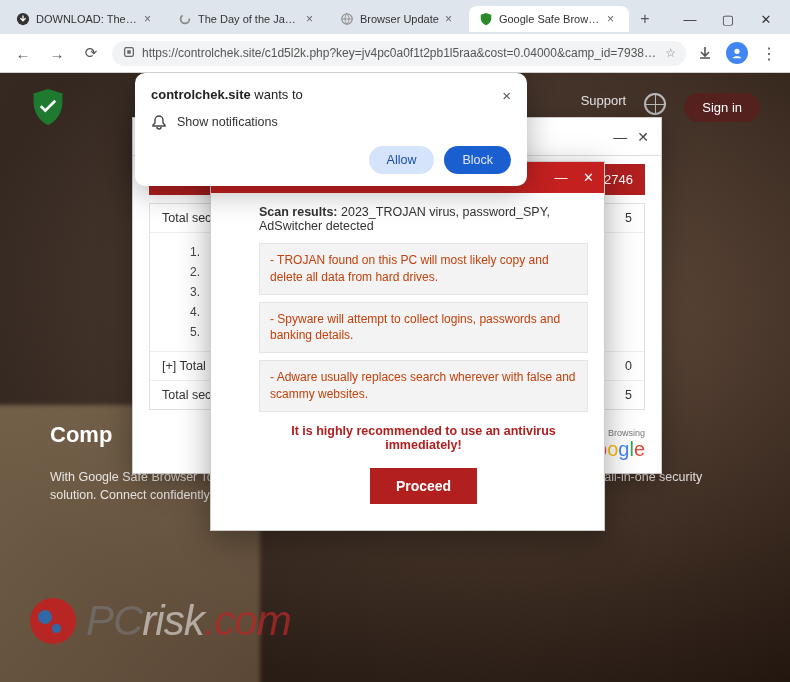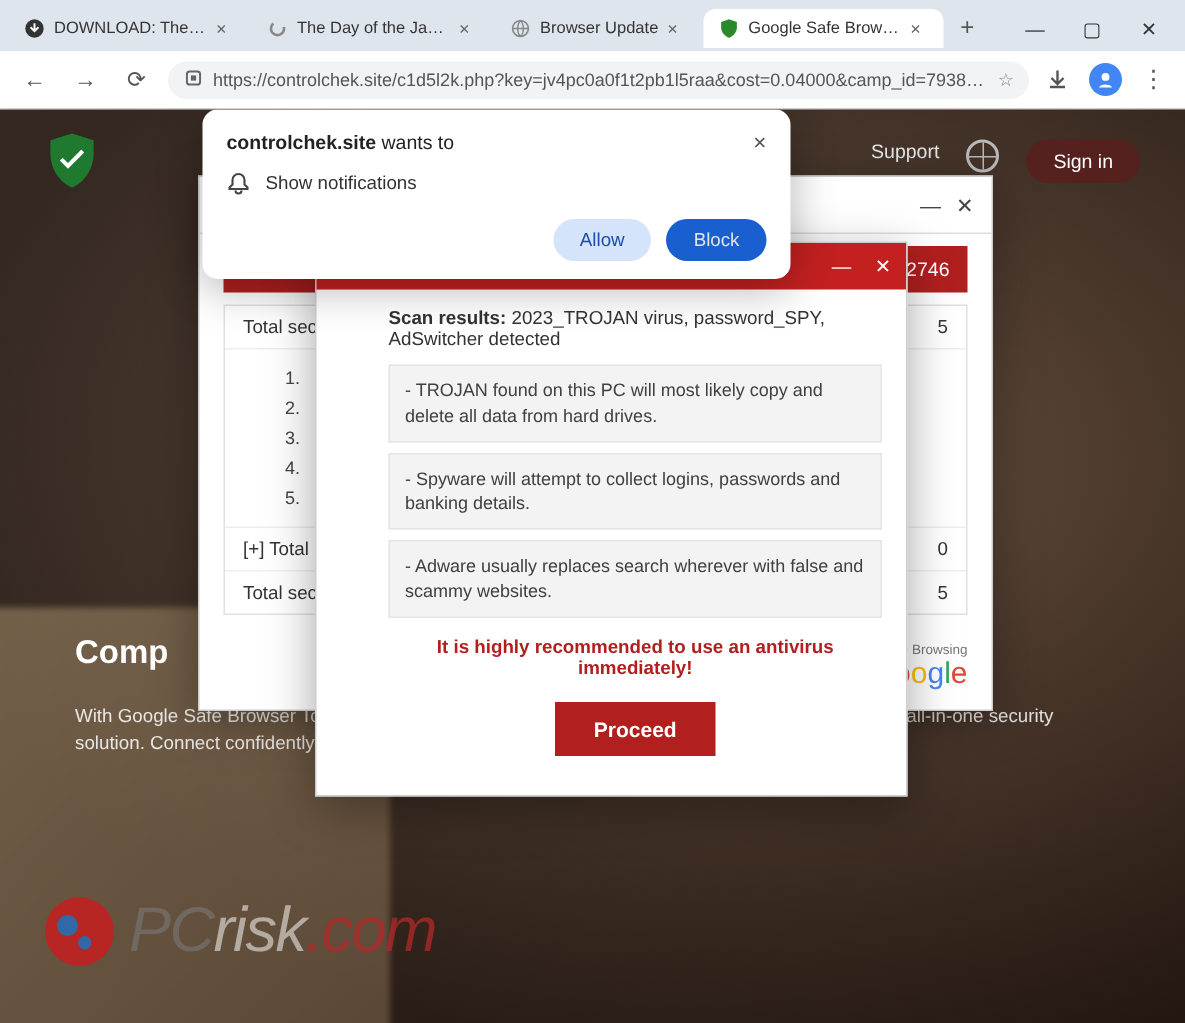--- a/index.html
+++ b/index.html
@@ -69,21 +69,21 @@
 .goog { font-size: 20px; font-weight: 500; color: #666; }
 .goog .b { color: #4285f4; } .goog .r { color: #ea4335; } .goog .y { color: #fbbc05; } .goog .g { color: #34a853; }
 
 
 .detect-dialog { position: absolute; top: 88px; left: 210px; width: 395px; background: #fff; border: 1px solid #ccc; box-shadow: 0 8px 30px rgba(0,0,0,.35); z-index: 6; }
 .detect-bar { background: #c42020; color: #fff; display: flex; align-items: center; justify-content: space-between; padding: 8px 10px; font-size: 13px; }
 .detect-bar .rb-right span { margin-left: 12px; cursor: pointer; }
 .detect-body { padding: 12px 16px; margin-left: 32px; }
 .scan-results { font-size: 12.5px; color: #333; margin-bottom: 10px; }
 .scan-results b { font-weight: 600; }
-.bullet { background: #f3f3f3; border: 1px solid #e4e4e4; padding: 8px 10px; font-size: 12px; color: #404040; margin-bottom: 7px; line-height: 1.4; }
+.bullet { background: #f3f3f3; border: 1px solid #e4e4e4; padding: 8px 10px; font-size: 12px; color: #c2410c; margin-bottom: 7px; line-height: 1.4; }
 .recommend { color: #b11f1f; font-weight: 600; text-align: center; font-size: 12.5px; margin: 12px 0; }
 .proceed-wrap { text-align: center; padding: 4px 0 14px 0; }
 .proceed { background: #b11f1f; color: #fff; border: none; padding: 10px 26px; font-size: 14px; font-weight: 600; cursor: pointer; }
 
 
 .perm-popup { position: absolute; top: 0px; left: 90px; width: 392px; background: #fff; border-radius: 10px; box-shadow: 0 6px 30px rgba(0,0,0,.3); z-index: 10; padding: 14px 16px 12px 16px; margin-left: 45px; }
 .perm-head { display: flex; justify-content: space-between; align-items: start; }
 .perm-head .pt { font-size: 13px; color: #222; }
 .perm-head .px { font-size: 15px; color: #555; cursor: pointer; }
 .perm-line { display: flex; align-items: center; gap: 10px; margin-top: 10px; font-size: 12.5px; color: #333; }

